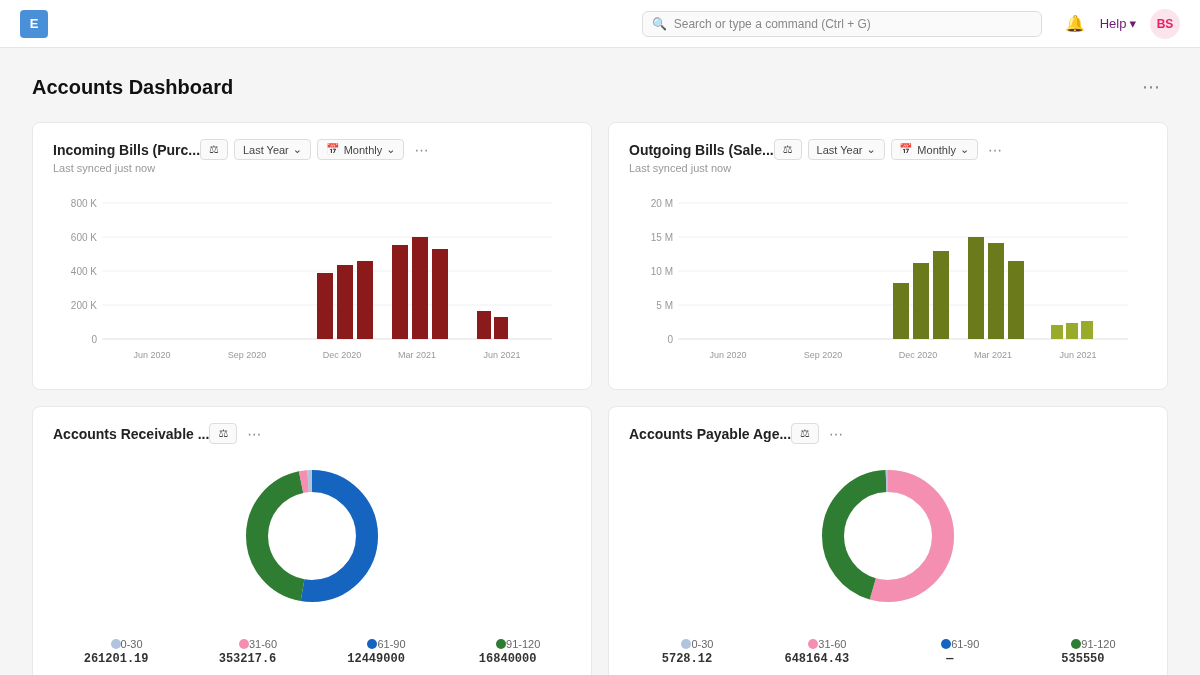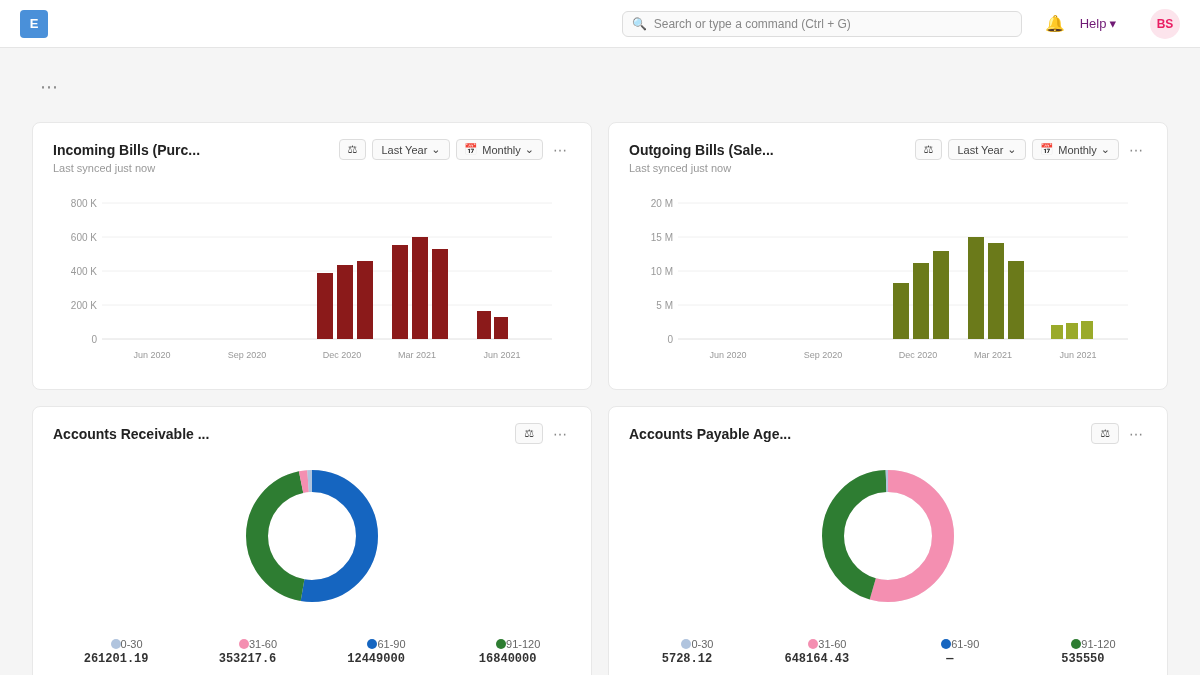--- a/index.html
+++ b/index.html
@@ -5,34 +5,34 @@
     * { box-sizing: border-box; margin: 0; padding: 0; }
     body { font-family: -apple-system, BlinkMacSystemFont, 'Segoe UI', sans-serif; background: #f5f5f5; color: #333; font-size: 13px; }
 
     
     .header { background: #fff; border-bottom: 1px solid #e5e5e5; display: flex; align-items: center; padding: 0 20px; height: 48px; gap: 12px; }
     .logo-box { background: #4a90d9; width: 28px; height: 28px; border-radius: 4px; display: flex; align-items: center; justify-content: center; color: #fff; font-weight: bold; font-size: 13px; flex-shrink: 0; }
     .search-bar { flex: 1; max-width: 400px; margin-left: auto; display: flex; align-items: center; border: 1px solid #ddd; border-radius: 6px; padding: 5px 10px; gap: 6px; color: #888; font-size: 12px; background: #fafafa; }
     .header-actions { display: flex; align-items: center; gap: 14px; margin-left: 12px; }
     .bell-icon { font-size: 16px; color: #666; cursor: pointer; }
     .help-btn { display: flex; align-items: center; gap: 3px; color: #701a75; font-size: 13px; cursor: pointer; }
-    .avatar { width: 30px; height: 30px; border-radius: 50%; background: #fce4ec; color: #e91e63; font-weight: 600; font-size: 12px; display: flex; align-items: center; justify-content: center; margin-left: 20px; }
+    .avatar { width: 30px; height: 30px; border-radius: 50%; background: #fce4ec; color: #e91e63; font-weight: 600; font-size: 12px; display: flex; align-items: center; justify-content: center; }
 
     
     .main { padding: 24px 32px; }
     .page-header { display: flex; align-items: center; justify-content: space-between; margin-bottom: 20px; }
     .page-title { font-size: 20px; font-weight: 700; color: #111; }
     .dots-btn { background: none; border: none; cursor: pointer; color: #888; font-size: 18px; padding: 4px 8px; }
 
     
     .dashboard-grid { display: grid; grid-template-columns: 1fr 1fr; gap: 16px; }
     .card { background: #fff; border: 1px solid #e8e8e8; border-radius: 8px; padding: 16px 20px; }
 
     
-    .card-header { display: flex; align-items: center; justify-content: space-between; margin-bottom: 2px; }
+    .card-header { display: flex; align-items: center; justify-content: flex-start; margin-bottom: 2px; }
     .card-title { font-size: 14px; font-weight: 600; color: #222; }
     .card-subtitle { font-size: 11px; color: #999; margin-bottom: 19px; }
     .card-controls { display: flex; align-items: center; gap: 6px; }
     .ctrl-btn { display: flex; align-items: center; gap: 4px; border: 1px solid #ddd; border-radius: 4px; padding: 3px 8px; font-size: 11px; color: #444; background: #fafafa; cursor: pointer; white-space: nowrap; }
 
     
     .chart-area { position: relative; height: 180px; margin-top: 8px; }
     .chart-svg { width: 100%; height: 100%; }
 
     
@@ -61,20 +61,21 @@
     <div class="help-btn">
       <span>Help</span>
       <span>▾</span>
     </div>
     <div class="avatar">BS</div>
   </div>
 </div>
 
 <div class="main">
   <div class="page-header">
+    <h1 class="page-title">Accounts Dashboard</h1>
     <button class="dots-btn">⋯</button>
   </div>
 
   <div class="dashboard-grid">
 
     <div class="card">
       <div class="card-header">
         <span class="card-title">Incoming Bills (Purc...</span>
         <div class="card-controls">
           <button class="ctrl-btn">

